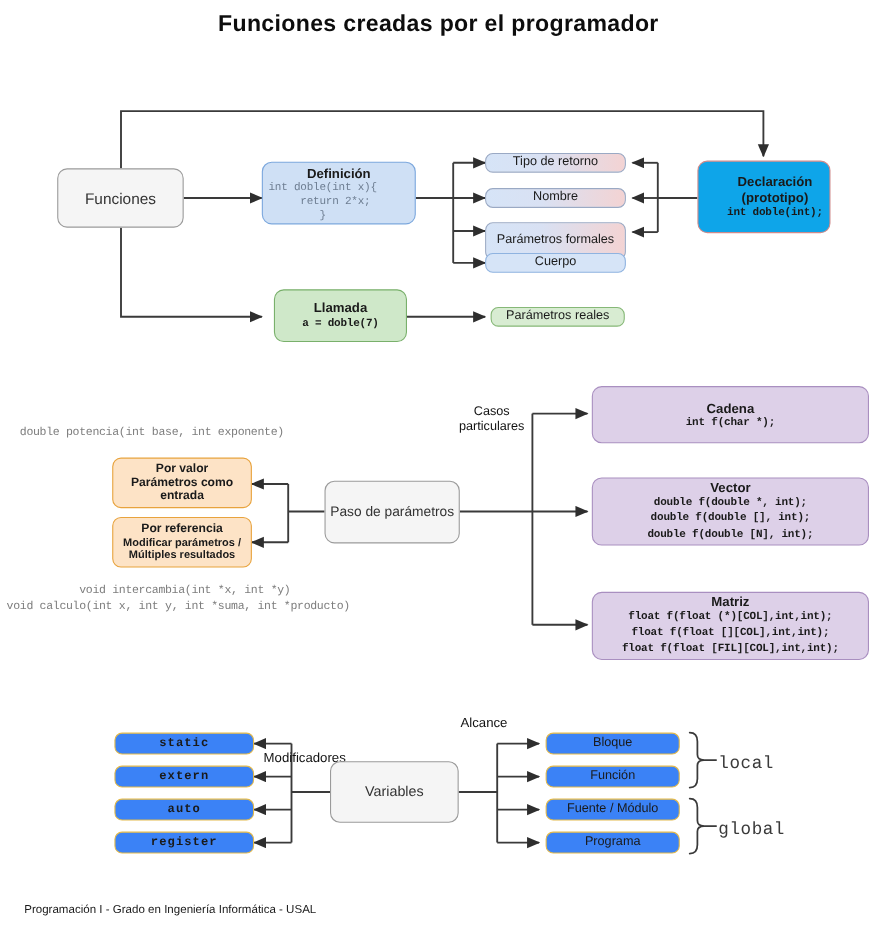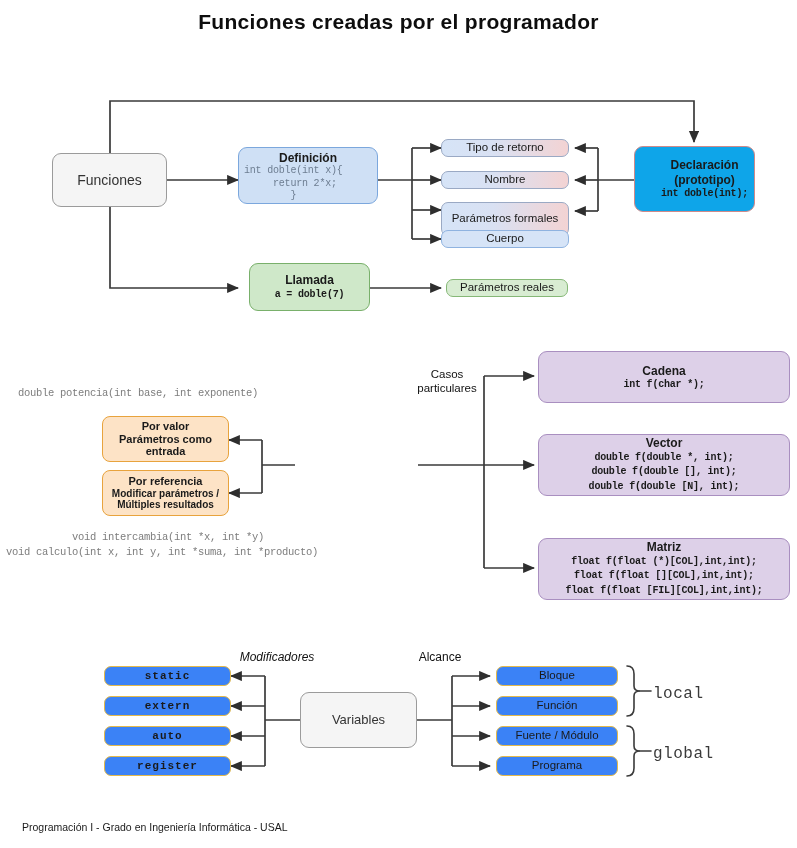--- a/index.html
+++ b/index.html
@@ -214,21 +214,21 @@
       <path d="M640,751 L651,751"></path>
     </g>
   </svg>
 
   <div class="title" style="top:10px;">Funciones creadas por el programador</div>
 
   <div class="node n-grey" style="left:52px; top:153px; width:115px; height:54px;">
     <span>Funciones</span>
   </div>
 
-  <div class="node n-blue" style="left:238px; top:147px; width:140px; height:57px; justify-content:center; padding-top:3px;">
+  <div class="node n-blue" style="left:238px; top:147px; width:140px; height:57px; justify-content:space-between; padding-top:3px;">
     <span class="hdr">Definición</span>
     <span class="code" style="color:#6d7d91; align-self:flex-start; padding-left:5px; font-weight:normal; line-height:1.25;">int doble(int x){
     return 2*x;
 }</span>
   </div>
 
   <div class="node n-grad" style="left:441px; top:139px; width:128px; height:18px;">
     <span>Tipo de retorno</span>
   </div>
   <div class="node n-grad" style="left:441px; top:171px; width:128px; height:18px;">
@@ -266,20 +266,23 @@
 
   <div class="node n-orange" style="left:102px; top:416px; width:127px; height:46px;">
     <span class="sub">Por valor</span>
     <span class="sub">Parámetros como</span>
     <span class="sub">entrada</span>
   </div>
 
   <div class="codefaint" style="left:72px; top:531px;">void intercambia(int *x, int *y)</div>
   <div class="codefaint" style="left:6px; top:546px;">void calculo(int x, int y, int *suma, int *producto)</div>
 
+  <div class="node n-grey" style="left:295px; top:437px; width:123px; height:57px; font-size:12.5px;">
+    <span>Paso de parámetros</span>
+  </div>
 
   <div class="lbl" style="left:412px; top:368px; width:70px;">
     <span>Casos</span><br>
     <span>particulares</span>
   </div>
 
   <div class="node n-purple" style="left:538px; top:351px; width:252px; height:52px;">
     <span class="hdr">Cadena</span>
     <span class="code" style="margin-top:1px;">int f(char *);</span>
   </div>
@@ -291,21 +294,21 @@
 double f(double [N], int);</span>
   </div>
 
   <div class="node n-purple" style="left:538px; top:538px; width:252px; height:62px;">
     <span class="hdr">Matriz</span>
     <span class="code" style="margin-top:1px; line-height:1.45; text-align:center;">float f(float (*)[COL],int,int);
 float f(float [][COL],int,int);
 float f(float [FIL][COL],int,int);</span>
   </div>
 
-  <div class="lbl" style="left:232px; top:650px; width:90px; font-size:12px;font-style:italic;">Modificadores</div>
+  <div class="lbl" style="left:232px; top:682px; width:90px; font-size:12px;">Modificadores</div>
   <div class="lbl" style="left:405px; top:650px; width:70px; font-size:12px;">Alcance</div>
 
   <div class="node n-yellow" style="left:104px; top:666px; width:127px; height:20px;">
     <span class="mono-lbl">static</span>
   </div>
   <div class="node n-yellow" style="left:104px; top:696px; width:127px; height:20px;">
     <span class="mono-lbl">extern</span>
   </div>
   <div class="node n-yellow" style="left:104px; top:726px; width:127px; height:20px;">
     <span class="mono-lbl">auto</span>

